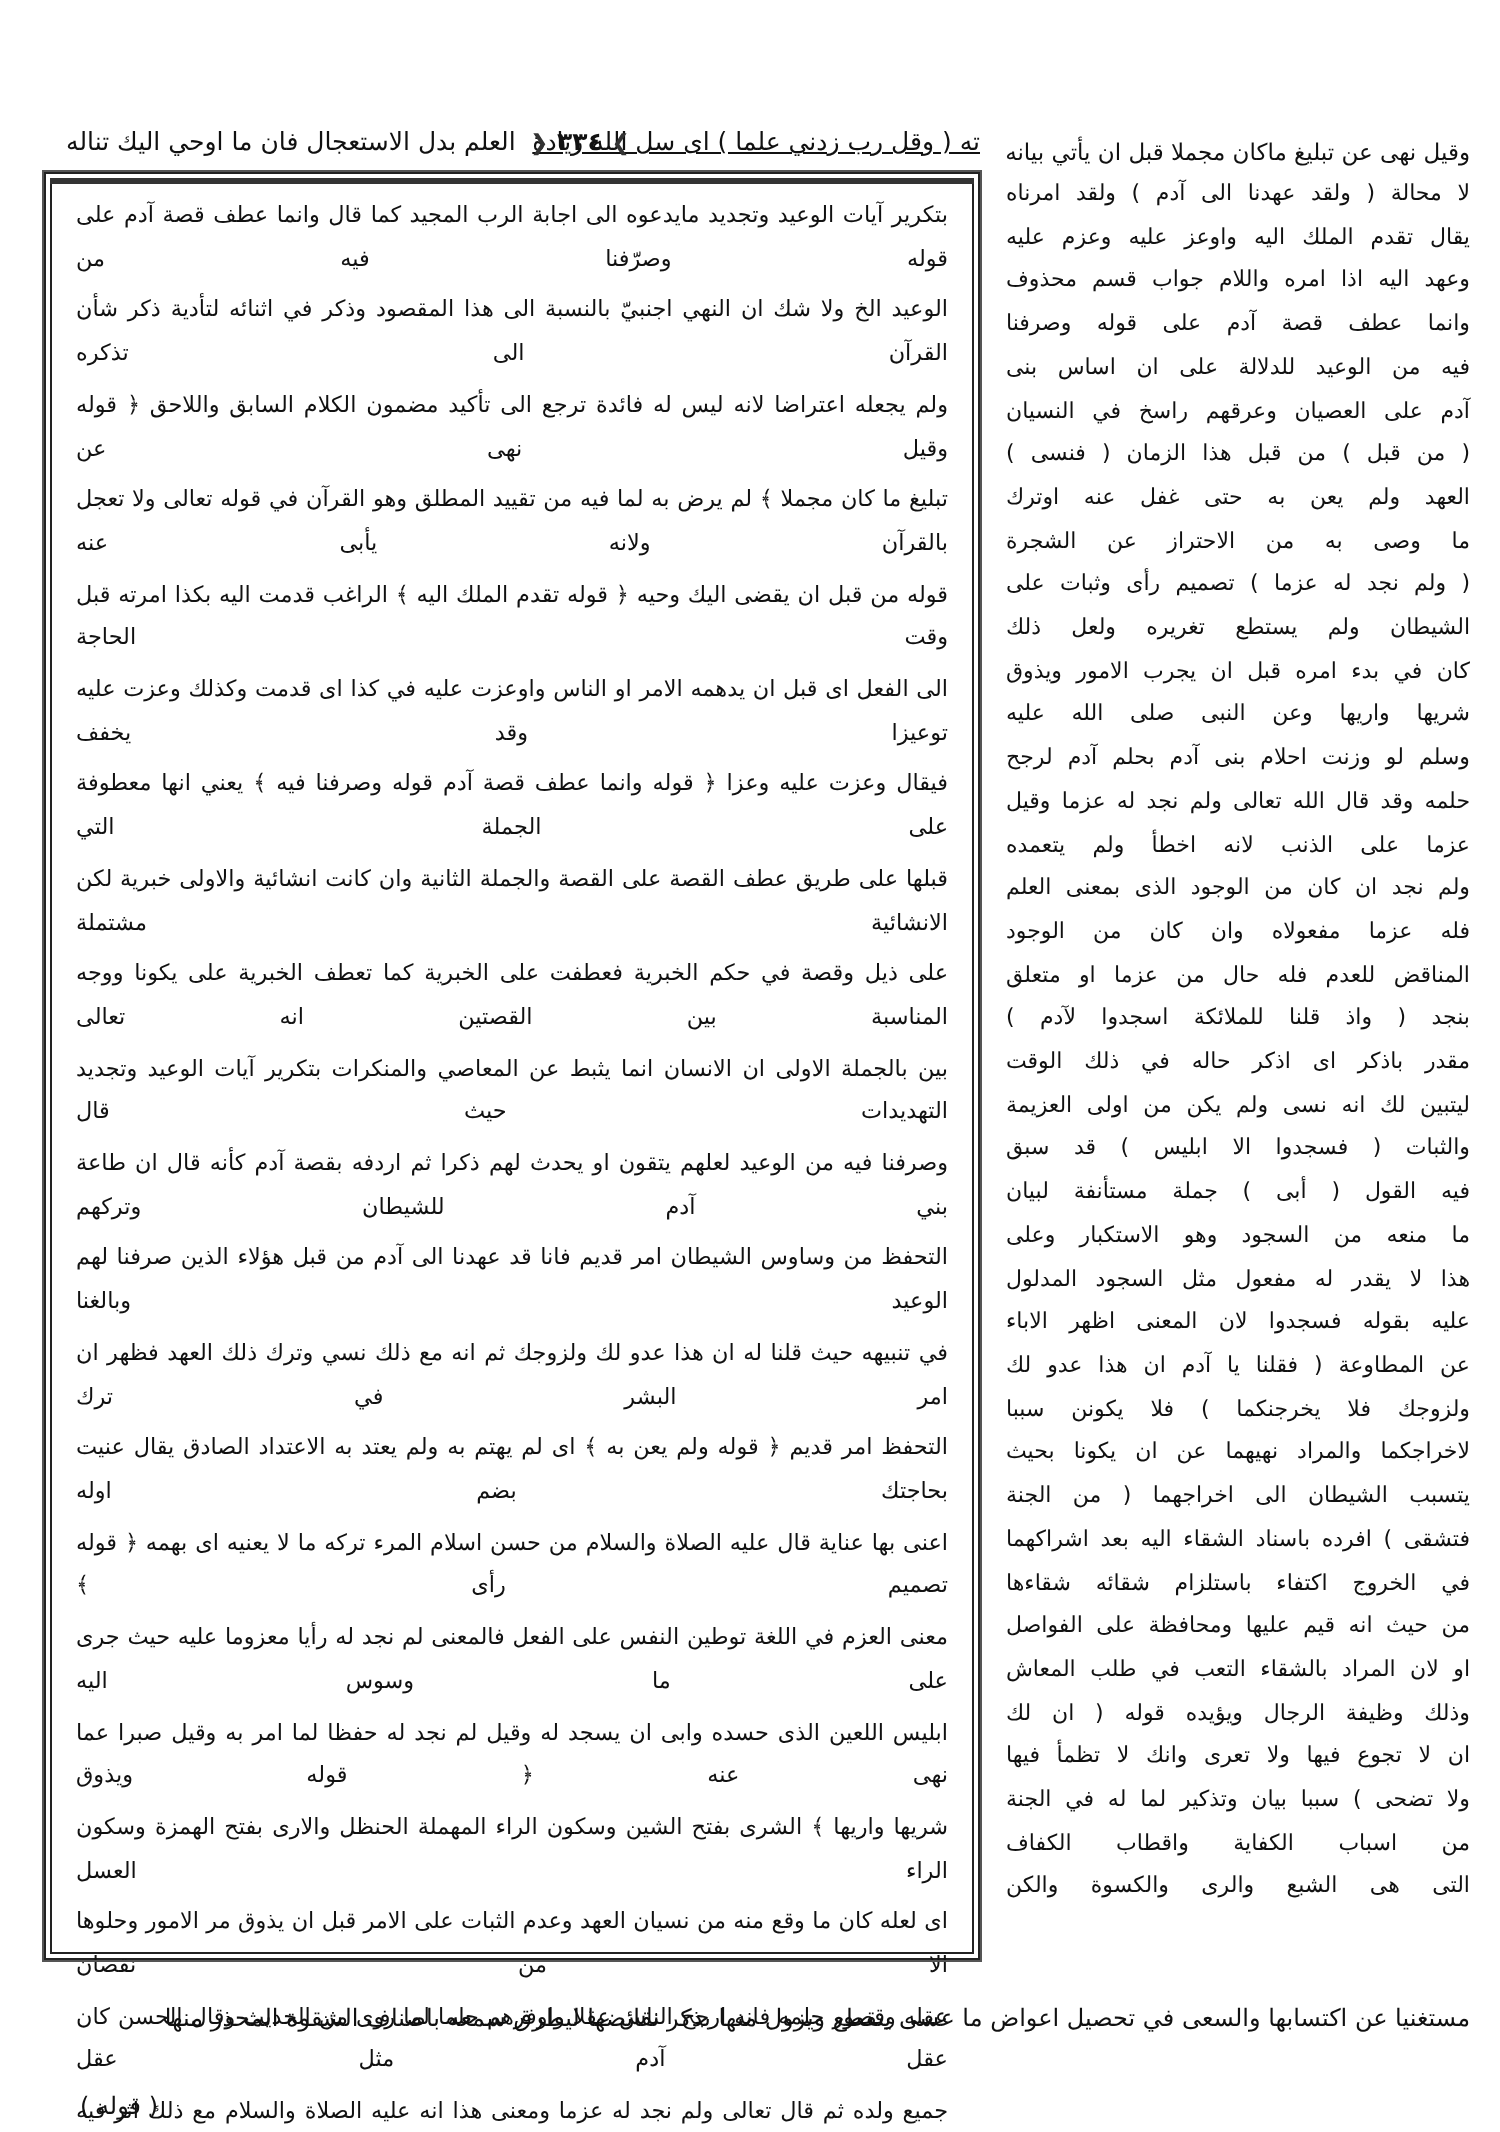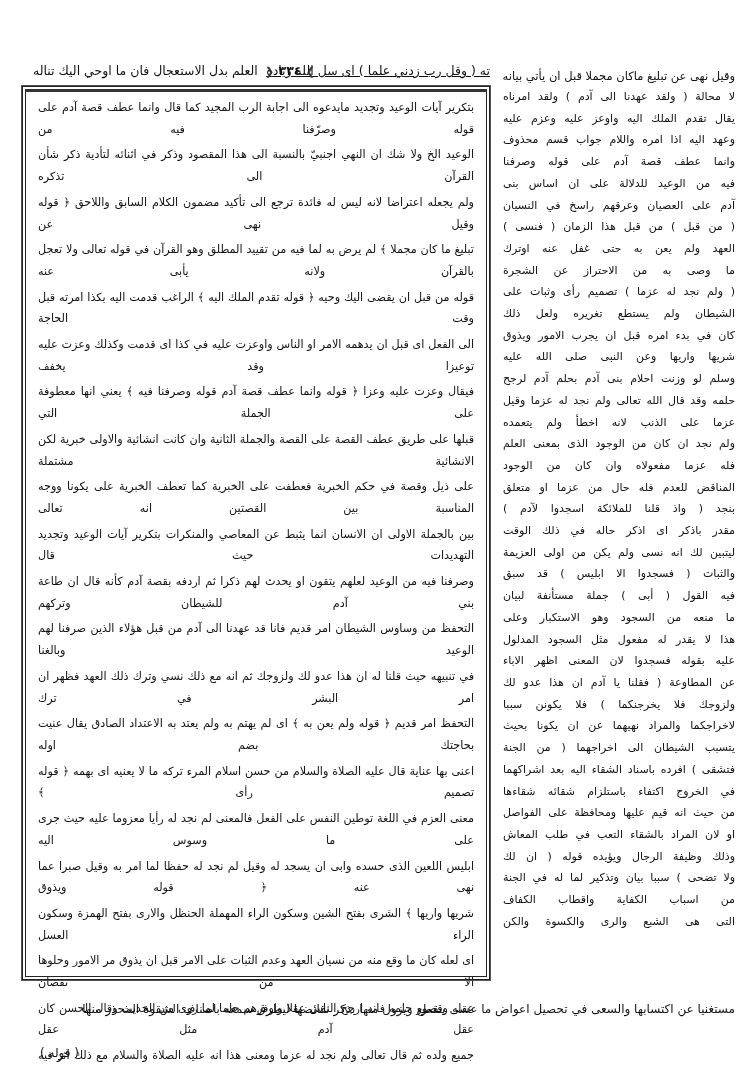--- a/index.html
+++ b/index.html
@@ -102,20 +102,21 @@
     <p>عليه بقوله فسجدوا لان المعنى اظهر الاباء</p>
     <p>عن المطاوعة ( فقلنا يا آدم ان هذا عدو لك</p>
     <p>ولزوجك فلا يخرجنكما ) فلا يكونن سببا</p>
     <p>لاخراجكما والمراد نهيهما عن ان يكونا بحيث</p>
     <p>يتسبب الشيطان الى اخراجهما ( من الجنة</p>
     <p>فتشقى ) افرده باسناد الشقاء اليه بعد اشراكهما</p>
     <p>في الخروج اكتفاء باستلزام شقائه شقاءها</p>
     <p>من حيث انه قيم عليها ومحافظة على الفواصل</p>
     <p>او لان المراد بالشقاء التعب في طلب المعاش</p>
     <p>وذلك وظيفة الرجال ويؤيده قوله ( ان لك</p>
+    <p>ان لا تجوع فيها ولا تعرى وانك لا تظمأ فيها</p>
     <p>ولا تضحى ) سببا بيان وتذكير لما له في الجنة</p>
     <p>من اسباب الكفاية واقطاب الكفاف</p>
     <p>التى هى الشبع والرى والكسوة والكن</p>
   </div>
 
 <div class="footer">
   <span>مستغنيا عن اكتسابها والسعى في تحصيل اعواض ما عسى ينقطع ويزول منها بذكر نقائضها ليطرق سمعه باصناف الشقوة المحذر منها</span>
   <span class="catch">( قوله )</span>
 </div>
 

